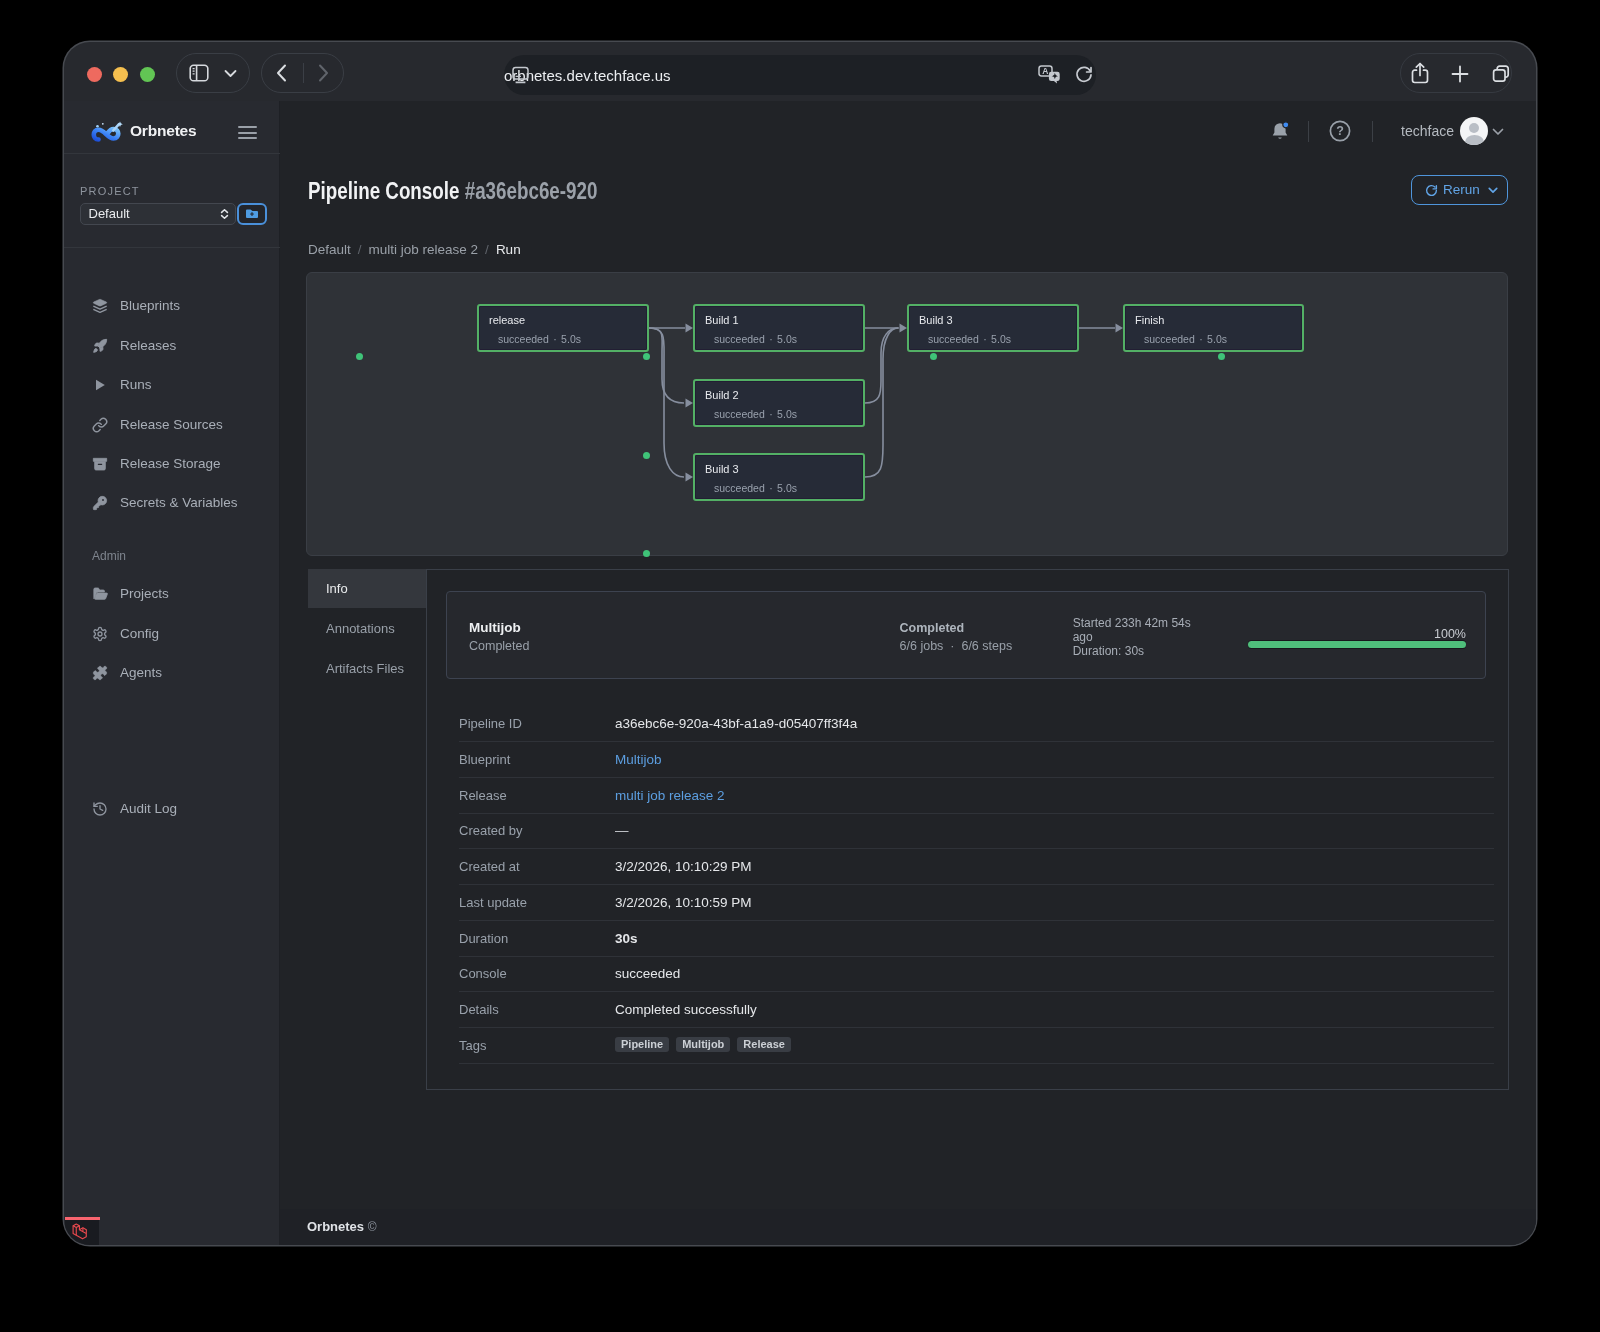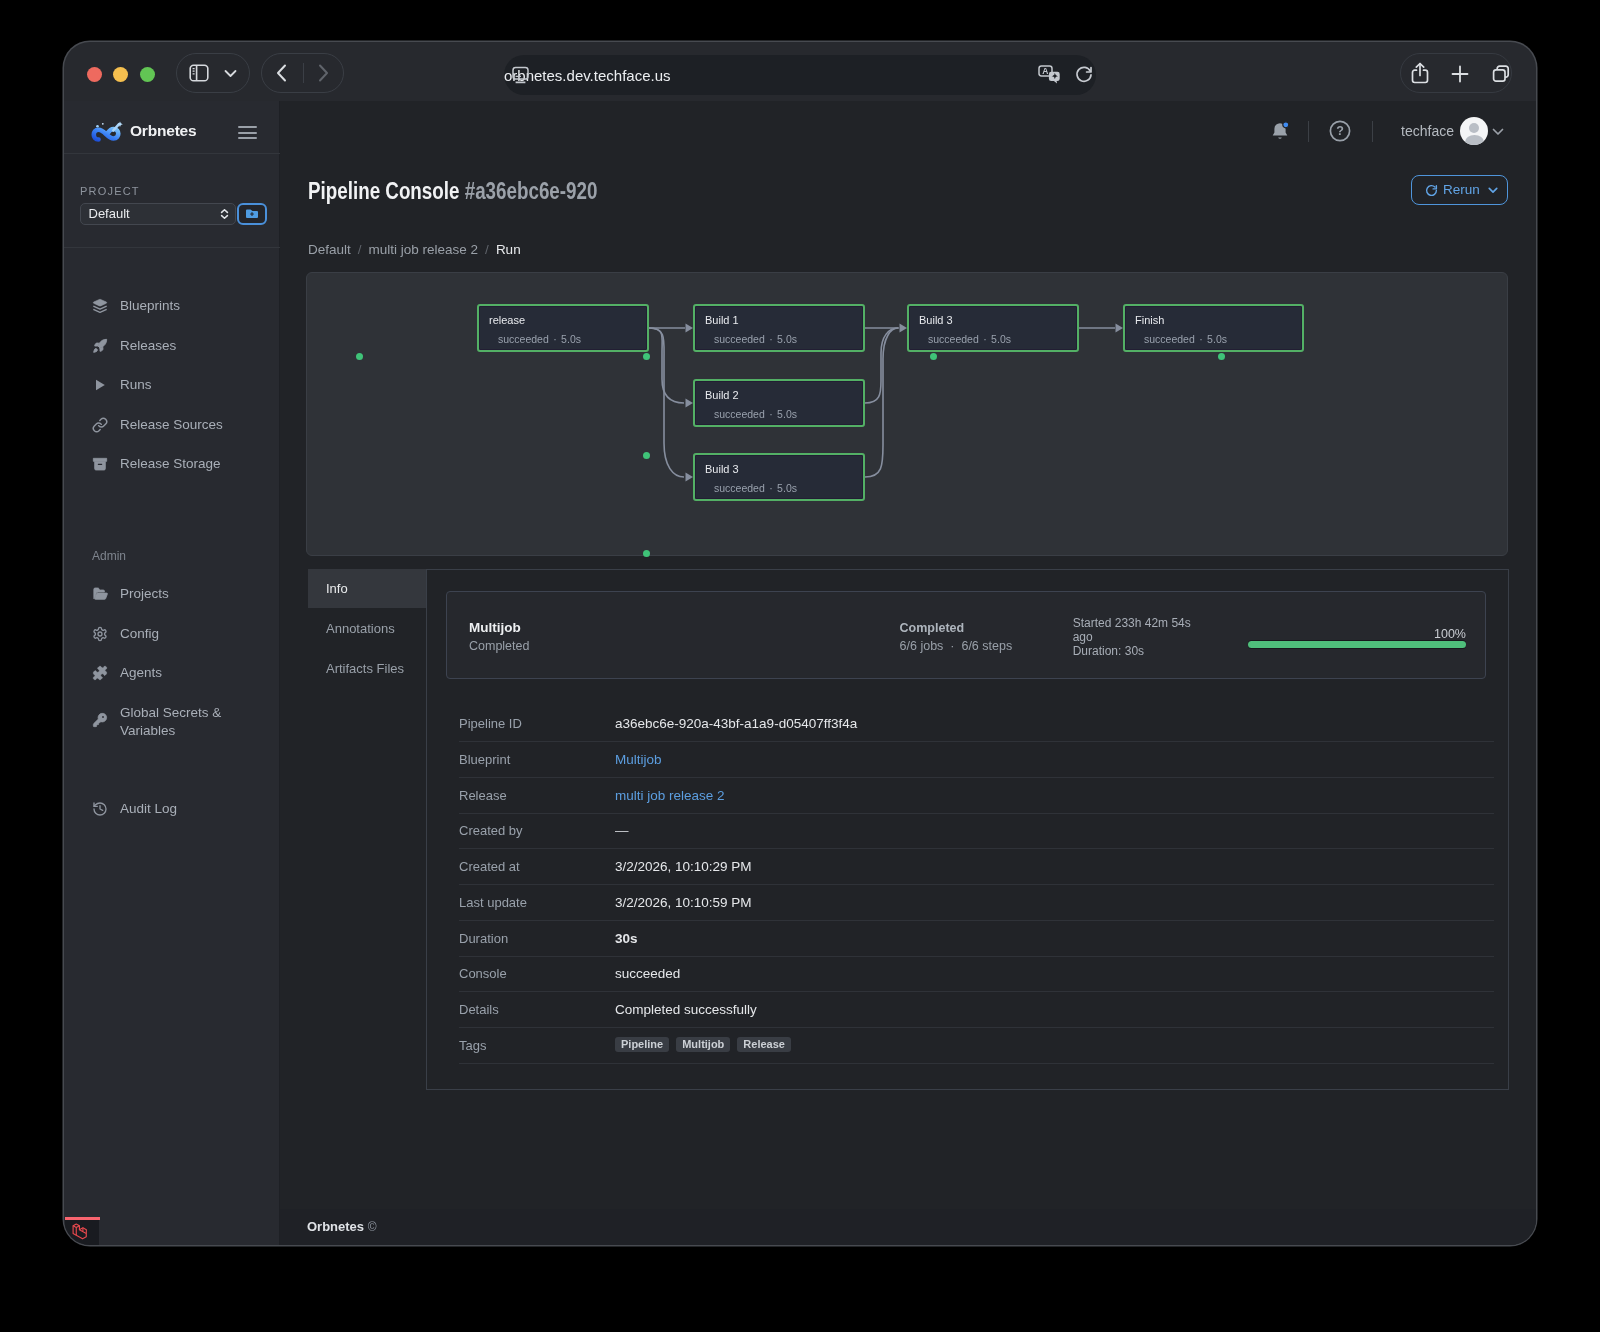--- a/index.html
+++ b/index.html
@@ -176,20 +176,27 @@
         <div class="lb">Release Sources</div>
       </div>
       <div class="ni" style="top:343px">
         <svg width="16" height="16" viewBox="0 0 24 24" fill="#8f959f" stroke="#8f959f" stroke-width="1.2" stroke-linejoin="round">
             <path d="M2 3.5h20v4.5H2Z"></path>
             <path d="M4 8v11a2 2 0 0 0 2 2h12a2 2 0 0 0 2-2V8" fill="#8f959f"></path>
             <path d="M9.5 12.5h5" stroke="#282a30" stroke-width="1.8" stroke-linecap="round"></path>
           </svg>
         <div class="lb">Release Storage</div>
       </div>
+      <div class="ni" style="top:382.4px">
+        <svg width="16" height="16" viewBox="0 0 24 24" fill="#8f959f" stroke="#8f959f" stroke-width="1" stroke-linejoin="round">
+            <path d="M2.586 17.414A2 2 0 0 0 2 18.828V21a1 1 0 0 0 1 1h3a1 1 0 0 0 1-1v-1a1 1 0 0 1 1-1h1a1 1 0 0 0 1-1v-1a1 1 0 0 1 1-1h.172a2 2 0 0 0 1.414-.586l.814-.814a6.5 6.5 0 1 0-4-4z"></path>
+            <circle cx="16.5" cy="7.5" r="1.4" fill="#282a30" stroke="none"></circle>
+          </svg>
+        <div class="lb">Secrets &amp; Variables</div>
+      </div>
 
       <div class="abs" style="left:28px;top:448px;font-size:12px;color:#7e848d">Admin</div>
       <div class="ni" style="top:473.2px">
         <svg width="17" height="16" viewBox="0 0 24 24" fill="#8f959f" stroke="#8f959f" stroke-width="1.2" stroke-linejoin="round">
             <path d="M2 19V5a2 2 0 0 1 2-2h3.9a2 2 0 0 1 1.69.9l.81 1.2a2 2 0 0 0 1.67.9H16a2 2 0 0 1 2 2v1H8.5a3 3 0 0 0-2.8 1.94L3.2 17.6Z"></path>
             <path d="m5.9 11.9a2 2 0 0 1 1.87-1.3H21a1.3 1.3 0 0 1 1.22 1.76L19.8 18.7a2 2 0 0 1-1.87 1.3H4.6a1.3 1.3 0 0 1-1.22-1.76Z"></path>
           </svg>
         <div class="lb">Projects</div>
       </div>
       <div class="ni" style="top:512.6px">
@@ -197,27 +204,20 @@
             <path d="M12.22 2h-.44a2 2 0 0 0-2 2v.18a2 2 0 0 1-1 1.73l-.43.25a2 2 0 0 1-2 0l-.15-.08a2 2 0 0 0-2.73.73l-.22.38a2 2 0 0 0 .73 2.73l.15.1a2 2 0 0 1 1 1.72v.51a2 2 0 0 1-1 1.74l-.15.09a2 2 0 0 0-.73 2.73l.22.38a2 2 0 0 0 2.73.73l.15-.08a2 2 0 0 1 2 0l.43.25a2 2 0 0 1 1 1.73V20a2 2 0 0 0 2 2h.44a2 2 0 0 0 2-2v-.18a2 2 0 0 1 1-1.73l.43-.25a2 2 0 0 1 2 0l.15.08a2 2 0 0 0 2.73-.73l.22-.39a2 2 0 0 0-.73-2.73l-.15-.08a2 2 0 0 1-1-1.74v-.5a2 2 0 0 1 1-1.74l.15-.09a2 2 0 0 0 .73-2.73l-.22-.38a2 2 0 0 0-2.73-.73l-.15.08a2 2 0 0 1-2 0l-.43-.25a2 2 0 0 1-1-1.73V4a2 2 0 0 0-2-2z"></path>
             <circle cx="12" cy="12" r="3"></circle>
           </svg>
         <div class="lb">Config</div>
       </div>
       <div class="ni" style="top:552px">
         <svg width="16" height="16" viewBox="0 0 24 24" fill="#8f959f" stroke="#8f959f" stroke-width="1" stroke-linejoin="round">
             <path d="M19.439 7.85c-.049.322.059.648.289.878l1.568 1.568c.47.47.706 1.087.706 1.704s-.235 1.233-.706 1.704l-1.611 1.611a.98.98 0 0 1-.837.276c-.47-.07-.802-.48-.968-.925a2.501 2.501 0 1 0-3.214 3.214c.446.166.855.497.925.968a.979.979 0 0 1-.276.837l-1.61 1.61a2.404 2.404 0 0 1-1.705.707 2.402 2.402 0 0 1-1.704-.706l-1.568-1.568a1.026 1.026 0 0 0-.877-.29c-.493.074-.84.504-1.02.968a2.5 2.5 0 1 1-3.237-3.237c.464-.18.894-.527.967-1.02a1.026 1.026 0 0 0-.289-.877l-1.568-1.568A2.402 2.402 0 0 1 1.998 12c0-.617.236-1.234.706-1.704L4.23 8.77c.24-.24.581-.353.917-.303.515.077.877.528 1.073 1.01a2.5 2.5 0 1 0 3.259-3.259c-.482-.196-.933-.558-1.01-1.073a1.026 1.026 0 0 1 .303-.917l1.525-1.525A2.402 2.402 0 0 1 12 1.998c.617 0 1.234.236 1.704.706l1.568 1.568c.23.23.556.338.877.29.493-.074.84-.504 1.02-.968a2.5 2.5 0 1 1 3.237 3.237c-.464.18-.894.527-.967 1.02Z"></path>
           </svg>
         <div class="lb">Agents</div>
-      </div>
-      <div class="ni" style="top:591.4px;height:57px">
-        <svg style="top:20px" width="16" height="16" viewBox="0 0 24 24" fill="#8f959f" stroke="#8f959f" stroke-width="1" stroke-linejoin="round">
-            <path d="M2.586 17.414A2 2 0 0 0 2 18.828V21a1 1 0 0 0 1 1h3a1 1 0 0 0 1-1v-1a1 1 0 0 1 1-1h1a1 1 0 0 0 1-1v-1a1 1 0 0 1 1-1h.172a2 2 0 0 0 1.414-.586l.814-.814a6.5 6.5 0 1 0-4-4z"></path>
-            <circle cx="16.5" cy="7.5" r="1.4" fill="#282a30" stroke="none"></circle>
-          </svg>
-        <div class="lb" style="line-height:17.3px;top:12px">Global Secrets &amp;<br>Variables</div>
       </div>
       <div class="ni" style="top:688.3px">
         <svg width="16" height="16" viewBox="0 0 24 24" fill="none" stroke="#8f959f" stroke-width="2" stroke-linecap="round" stroke-linejoin="round">
             <path d="M3 12a9 9 0 1 0 9-9 9.75 9.75 0 0 0-6.74 2.74L3 8"></path>
             <path d="M3 3v5h5"></path>
             <path d="M12 7v5l4 2"></path>
           </svg>
         <div class="lb">Audit Log</div>
       </div>
 

